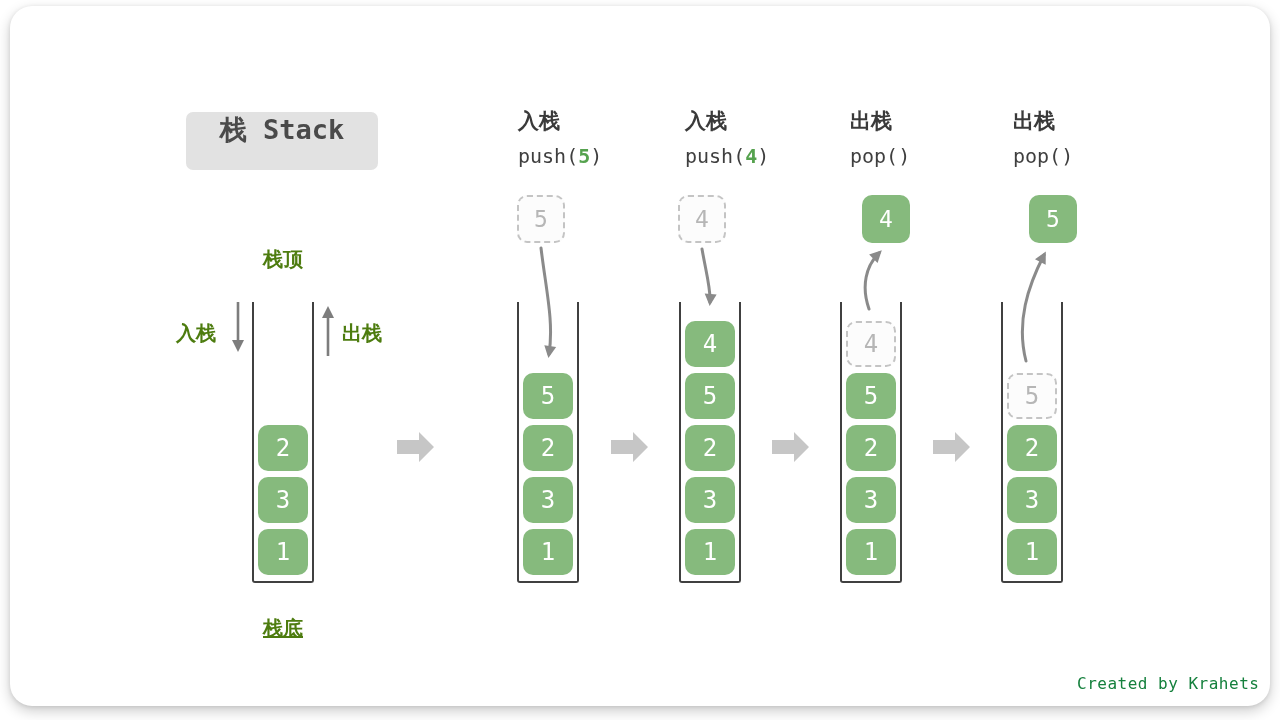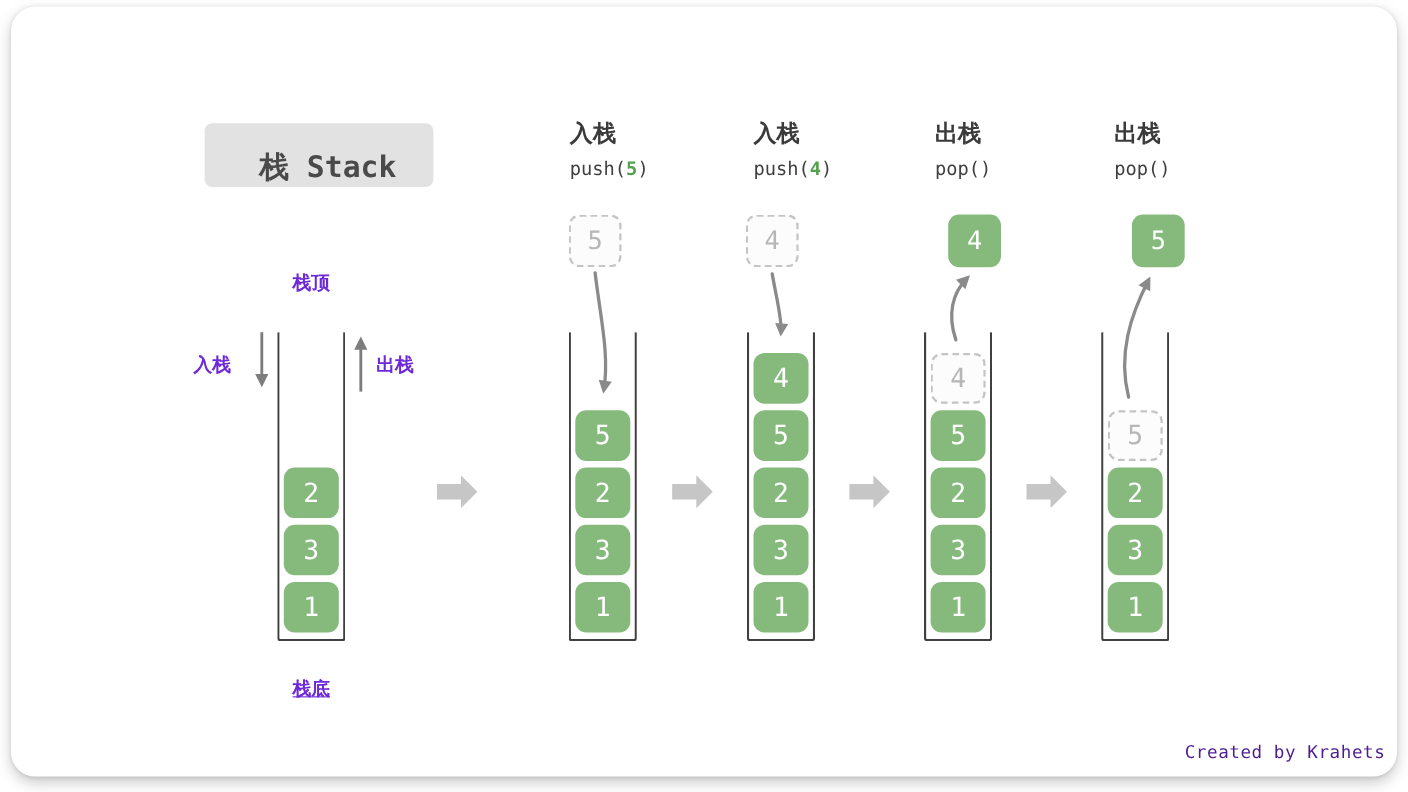--- a/index.html
+++ b/index.html
@@ -2,45 +2,45 @@
 <html><head>
 <meta charset="utf-8">
 <style>
   html,body{margin:0;padding:0;background:#ffffff;}
   .canvas{position:relative;width:1280px;height:720px;overflow:hidden;
           font-family:"Liberation Sans","DejaVu Sans",sans-serif;}
   .card{position:absolute;left:10px;top:6px;width:1260px;height:700px;
         background:#ffffff;border-radius:22px;
         box-shadow:0 5px 14px rgba(0,0,0,.20),0 1px 4px rgba(0,0,0,.10);}
   .title-box{position:absolute;left:186px;top:112px;width:192px;height:58px;
-        background:#e2e2e2;border-radius:7px;display:flex;align-items:flex-end;justify-content:center;
-        font-family:"DejaVu Sans Mono",monospace;font-weight:700;font-size:27px;color:#4a4a4a;padding-left:16px;}
-  .lbl{position:absolute;font-weight:700;font-size:17px;color:#6d28d9;}
+        background:#e2e2e2;border-radius:7px;display:flex;align-items:flex-start;justify-content:center;
+        font-family:"DejaVu Sans Mono",monospace;font-weight:700;font-size:27px;color:#4a4a4a;}
+  .lbl{position:absolute;font-weight:700;font-size:20px;color:#4d7c0f;}
   .lbl.center{text-align:center;}
   .op{position:absolute;top:107px;display:flex;flex-direction:column;gap:9px;}
   .op-cn{font-weight:600;font-size:21px;color:#3a3a3a;}
-  .op-code{font-family:"DejaVu Sans Mono",monospace;font-size:17px;color:#3f3f3f;}
+  .op-code{font-family:"DejaVu Sans Mono",monospace;font-size:20px;color:#3f3f3f;}
   .op-code .val{color:#55a24e;font-weight:700;}
   .fbox{position:absolute;top:195px;width:48px;height:48px;border-radius:10px;box-sizing:border-box;
         display:flex;align-items:center;justify-content:center;
         font-family:"DejaVu Sans Mono",monospace;font-size:23px;}
   .solid{background:#86ba7d;color:#ffffff;}
   .ghostbox{background:#fcfcfc;border:2px dashed #c4c4c4;color:#b6b6b6;}
   .stack{position:absolute;top:302px;width:62px;height:281px;box-sizing:border-box;
         border-left:2px solid #404040;border-right:2px solid #404040;border-bottom:2px solid #404040;
         border-bottom-left-radius:3px;border-bottom-right-radius:3px;
         display:flex;flex-direction:column;justify-content:flex-end;align-items:center;
         gap:6px;padding-bottom:6px;}
   .sbox{width:50px;height:46px;flex:0 0 46px;border-radius:10px;box-sizing:border-box;
         display:flex;align-items:center;justify-content:center;
         font-family:"DejaVu Sans Mono",monospace;font-size:24px;}
   .barrow{position:absolute;top:431px;width:38px;height:32px;}
   .overlay{position:absolute;left:0;top:0;width:1280px;height:720px;pointer-events:none;}
   .watermark{position:absolute;left:1077px;top:674px;
-        font-family:"DejaVu Sans Mono",monospace;font-size:16px;color:#4c1d95;letter-spacing:.5px;}
+        font-family:"DejaVu Sans Mono",monospace;font-size:16px;color:#15803d;letter-spacing:.5px;}
 </style>
 </head>
 <body>
 
 <div class="canvas">
   <div class="card"></div>
 
   <div class="title-box">
     <span>栈 Stack</span>
   </div>

